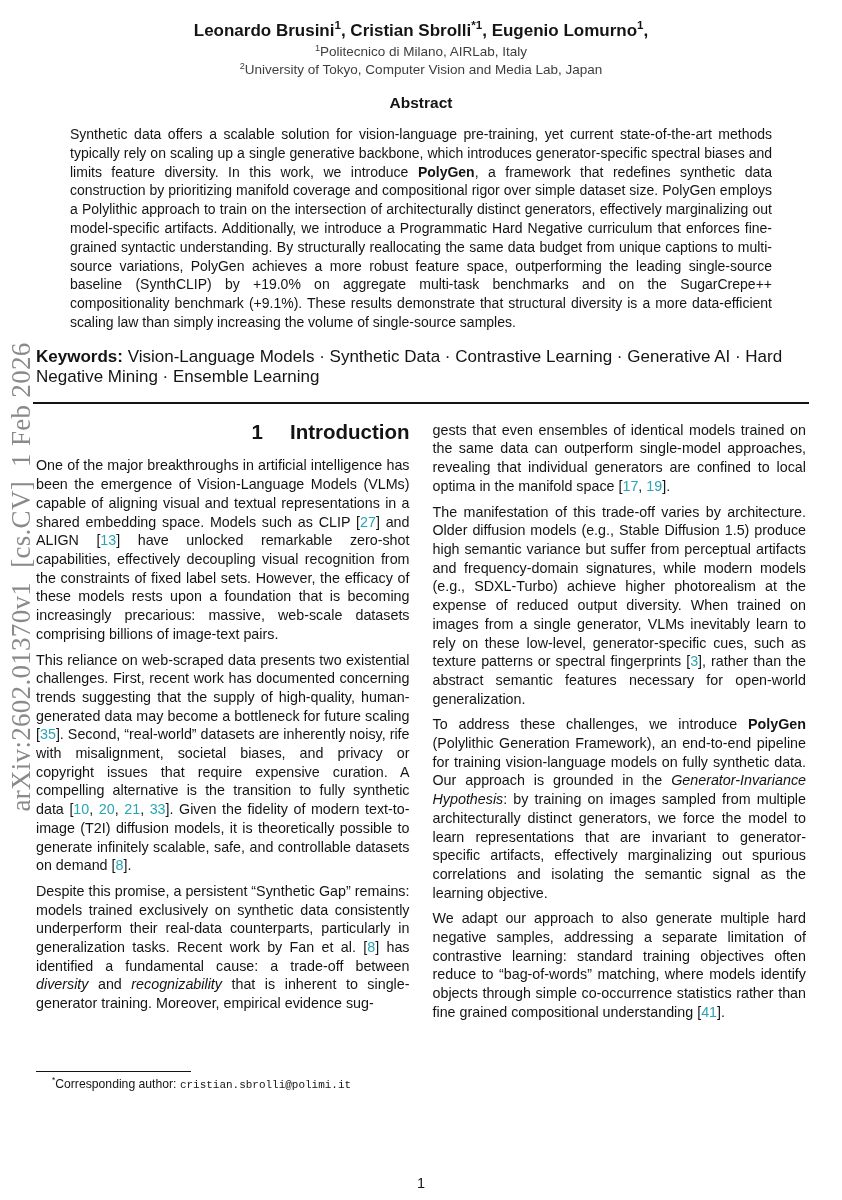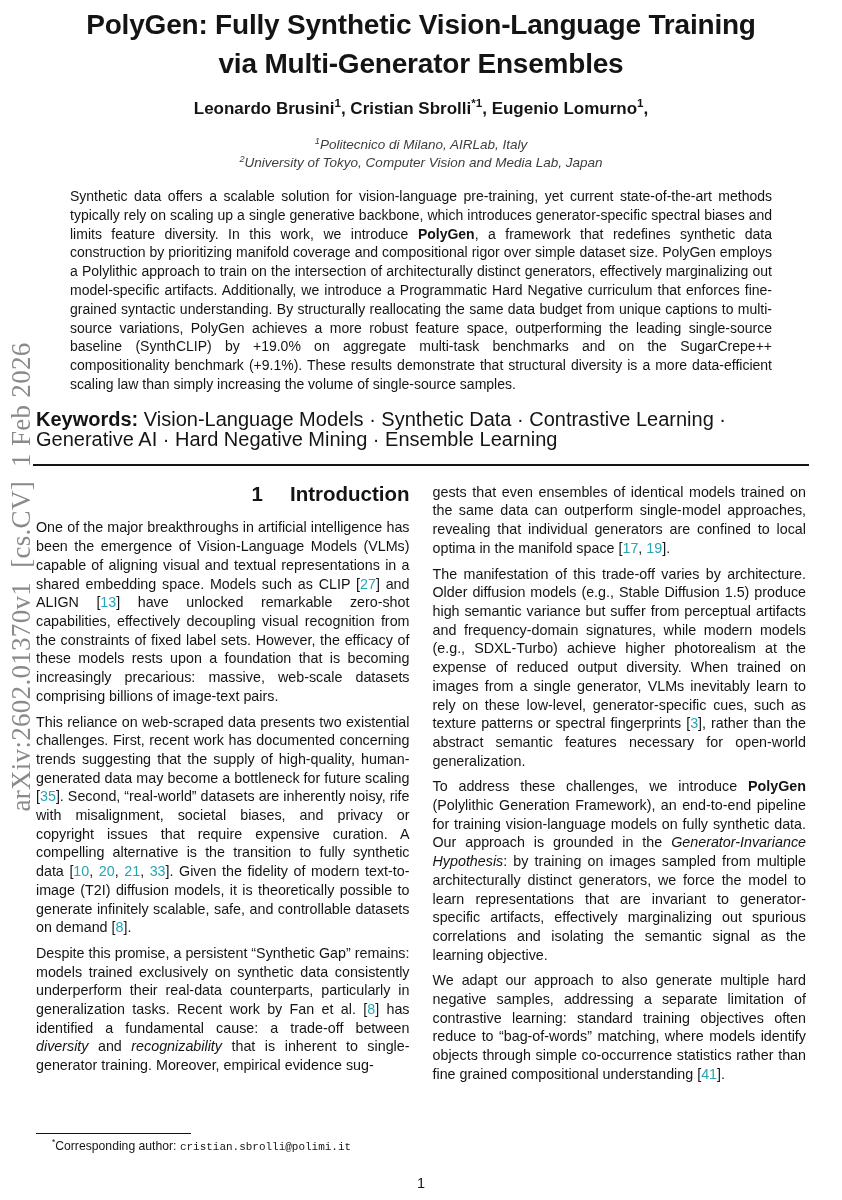--- a/index.html
+++ b/index.html
@@ -18,28 +18,28 @@
     transform:translate(-50%,-50%) rotate(-90deg);
     font-family:"Liberation Serif","DejaVu Serif",serif;
     font-size:27px;letter-spacing:.3px;
     color:var(--watermark,#8a8a8a);
   }
   
   .header{padding-top:5px;text-align:center;}
   .title{margin:0;font-size:28px;line-height:39px;font-weight:bold;letter-spacing:-0.2px;}
   .tline{display:block;}
   .authors{margin-top:13px;font-weight:bold;font-size:17px;line-height:25px;}
-  .affils{margin-top:15px;font-style:italic;font-size:13.5px;line-height:17.5px;color:#3e3e3e;}
+  .affils{font-size:13.5px;line-height:17.5px;color:#3e3e3e;}
   sup{font-size:68%;vertical-align:super;line-height:0;}
   
   .abstract{margin:16px 34px 0;padding:0 36px;text-align:center;}
   .abstract h2{margin:0;font-size:15.5px;font-weight:bold;}
   .abstract p{margin:13px 0 0;text-align:justify;font-size:14px;line-height:18.8px;}
   
-  .keywords{margin:15px 36px 0;font-size:20px;line-height:20px;text-align:left;}
+  .keywords{margin:15px 36px 0;font-size:17px;line-height:20px;text-align:left;}
   
   .rule{border:none;border-top:2.5px solid #141414;margin:15px 33px 0;}
   
   .cols{
     display:flex;gap:23px;margin:17px 36px 0;height:672px;overflow:hidden;
     text-align:justify;font-size:14.3px;line-height:18.7px;
   }
   .col{flex:1;min-width:0;}
   .col.left{display:flex;flex-direction:column;}
   .sec{margin:2px 0 15px;font-size:20.5px;font-weight:bold;text-align:right;}
@@ -59,34 +59,31 @@
 </head>
 <body>
 
 <div class="page">
 
   <div class="watermark">
     <span>arXiv:2602.01370v1  [cs.CV]  1 Feb 2026</span>
   </div>
 
   <header class="header">
-    <h1 class="title">
-      <span class="tline">PolyGen: Fully Synthetic Vision-Language Training</span>
-      <span class="tline">via Multi-Generator Ensembles</span>
-    </h1>
     <div class="authors">
       <div><span>Leonardo Brusini</span><sup>1</sup><span>, Cristian Sbrolli</span><sup>*1</sup><span>, Eugenio Lomurno</span><sup>1</sup><span>,</span></div>
     </div>
     <div class="affils">
       <div><sup>1</sup><span>Politecnico di Milano, AIRLab, Italy</span></div>
       <div><sup>2</sup><span>University of Tokyo, Computer Vision and Media Lab, Japan</span></div>
     </div>
   </header>
 
   <section class="abstract">
+    <h2>Abstract</h2>
     <p><span>Synthetic data offers a scalable solution for vision-language pre-training, yet current state-of-the-art methods typically rely on scaling up a single generative backbone, which introduces generator-specific spectral biases and limits feature diversity. In this work, we introduce </span><span class="seg-b">PolyGen</span><span>, a framework that redefines synthetic data construction by prioritizing manifold coverage and compositional rigor over simple dataset size. PolyGen employs a Polylithic approach to train on the intersection of architecturally distinct generators, effectively marginalizing out model-specific artifacts. Additionally, we introduce a Programmatic Hard Negative curriculum that enforces fine-grained syntactic understanding. By structurally reallocating the same data budget from unique captions to multi-source variations, PolyGen achieves a more robust feature space, outperforming the leading single-source baseline (SynthCLIP) by +19.0% on aggregate multi-task benchmarks and on the SugarCrepe++ compositionality benchmark (+9.1%). These results demonstrate that structural diversity is a more data-efficient scaling law than simply increasing the volume of single-source samples.</span></p>
   </section>
 
   <p class="keywords"><span class="seg-b">Keywords:</span><span> Vision-Language Models · Synthetic Data · Contrastive Learning · Generative AI · Hard Negative Mining · Ensemble Learning</span></p>
 
   <hr class="rule">
 
   <div class="cols">
     <div class="col left">
       <h3 class="sec">

